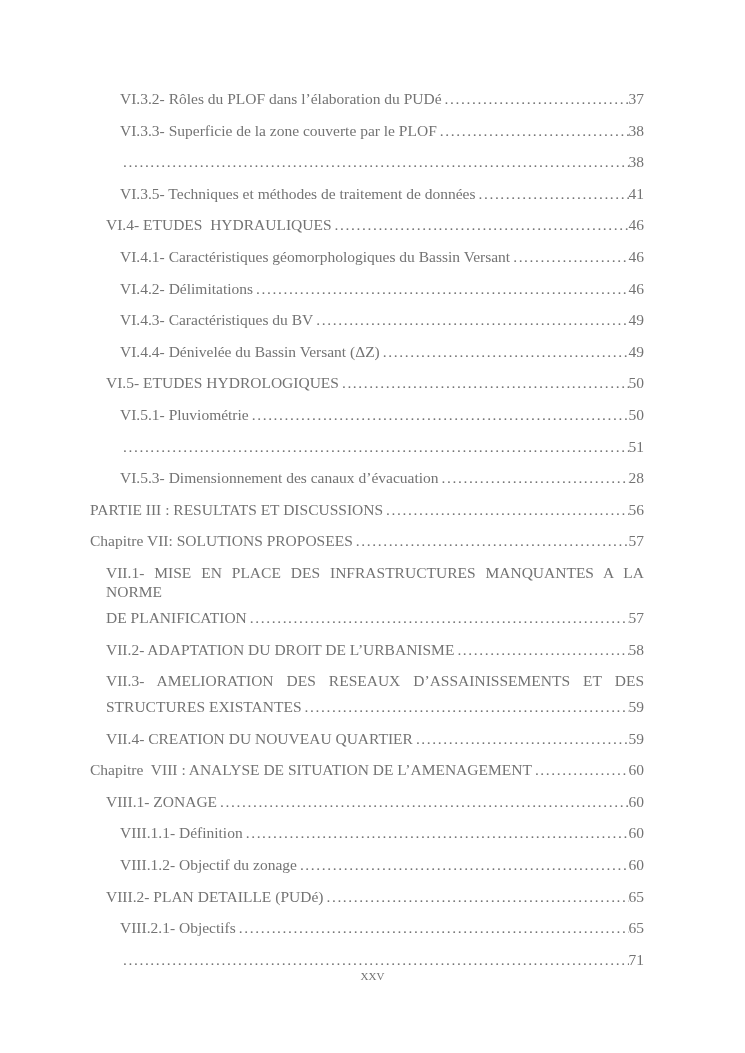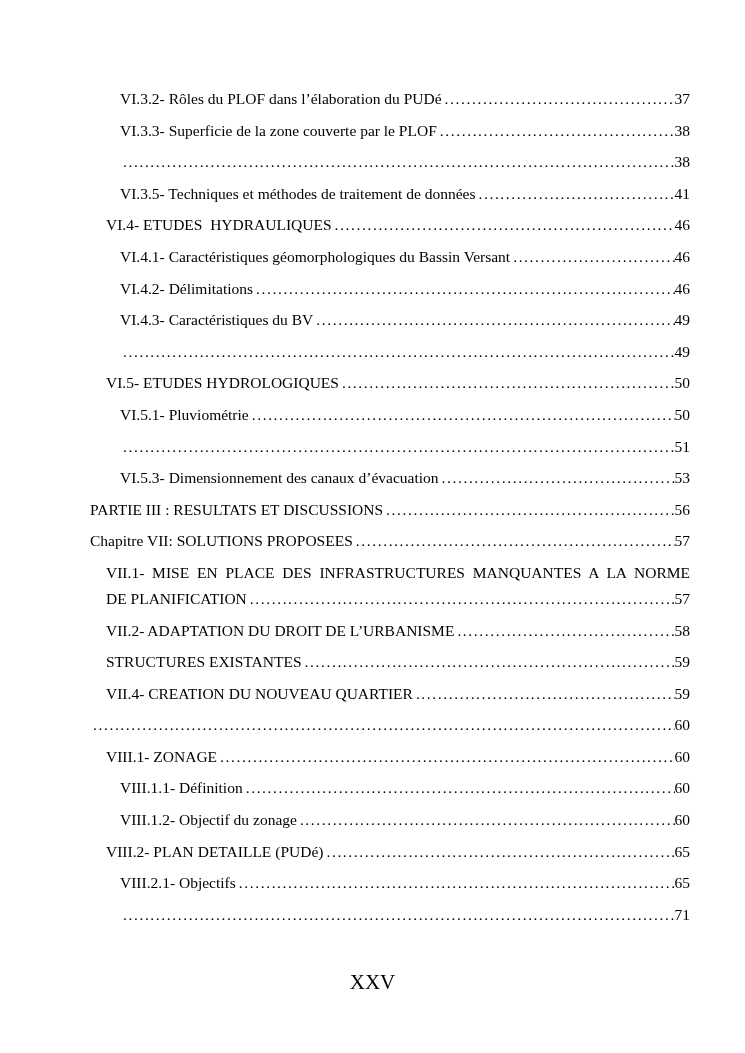--- a/index.html
+++ b/index.html
@@ -6,23 +6,23 @@
     margin: 0;
     padding: 0;
     background: #ffffff;
   }
   .sheet {
     position: relative;
     width: 745px;
     height: 1053px;
     background: #ffffff;
     box-sizing: border-box;
-    padding: 89px 55px 0 90px;
+    padding: 89px 101px 0 90px;
     font-family: "Liberation Serif", "DejaVu Serif", serif;
-    color: #000000;
+    color: #737373;
     overflow: hidden;
   }
   .toc-entry {
     font-size: 15.5px;
     line-height: 19px;
     margin-bottom: 12.6px;
   }
   .toc-entry .row {
     display: flex;
     align-items: baseline;
@@ -54,21 +54,21 @@
     text-align: justify;
     text-align-last: justify;
     margin-bottom: 7px;
   }
   .footer {
     position: absolute;
     left: 0;
     right: 0;
     top: 970px;
     text-align: center;
-    font-size: 21px;
+    font-size: 11px;
   }
 </style>
 </head>
 <body>
 
 <div class="sheet">
   <div class="toc" id="toc-list">
       <div class="toc-entry indent-2">
         <div class="row">
           <span class="title">VI.3.2- Rôles du PLOF dans l’élaboration du PUDé</span>
@@ -119,20 +119,21 @@
       </div>
       <div class="toc-entry indent-2">
         <div class="row">
           <span class="title">VI.4.3- Caractéristiques du BV</span>
           <span class="dots">................................................................................................................................................................................................................................................</span>
           <span class="pagenum">49</span>
         </div>
       </div>
       <div class="toc-entry indent-2">
         <div class="row">
+          <span class="title">VI.4.4- Dénivelée du Bassin Versant (ΔZ)</span>
           <span class="dots">................................................................................................................................................................................................................................................</span>
           <span class="pagenum">49</span>
         </div>
       </div>
       <div class="toc-entry indent-1">
         <div class="row">
           <span class="title">VI.5- ETUDES HYDROLOGIQUES</span>
           <span class="dots">................................................................................................................................................................................................................................................</span>
           <span class="pagenum">50</span>
         </div>
@@ -147,21 +148,21 @@
       <div class="toc-entry indent-2">
         <div class="row">
           <span class="dots">................................................................................................................................................................................................................................................</span>
           <span class="pagenum">51</span>
         </div>
       </div>
       <div class="toc-entry indent-2">
         <div class="row">
           <span class="title">VI.5.3- Dimensionnement des canaux d’évacuation</span>
           <span class="dots">................................................................................................................................................................................................................................................</span>
-          <span class="pagenum">53</span>
+          <span class="pagenum">28</span>
         </div>
       </div>
       <div class="toc-entry indent-0 bold">
         <div class="row">
           <span class="title">PARTIE III : RESULTATS ET DISCUSSIONS</span>
           <span class="dots">................................................................................................................................................................................................................................................</span>
           <span class="pagenum">56</span>
         </div>
       </div>
       <div class="toc-entry indent-0 bold">
@@ -180,35 +181,37 @@
         </div>
       </div>
       <div class="toc-entry indent-1">
         <div class="row">
           <span class="title">VII.2- ADAPTATION DU DROIT DE L’URBANISME</span>
           <span class="dots">................................................................................................................................................................................................................................................</span>
           <span class="pagenum">58</span>
         </div>
       </div>
       <div class="toc-entry indent-1">
+        <div class="line1">VII.3- AMELIORATION DES RESEAUX D’ASSAINISSEMENTS ET DES</div>
         <div class="row">
           <span class="title">STRUCTURES EXISTANTES</span>
           <span class="dots">................................................................................................................................................................................................................................................</span>
           <span class="pagenum">59</span>
         </div>
       </div>
       <div class="toc-entry indent-1">
         <div class="row">
           <span class="title">VII.4- CREATION DU NOUVEAU QUARTIER</span>
           <span class="dots">................................................................................................................................................................................................................................................</span>
           <span class="pagenum">59</span>
         </div>
       </div>
       <div class="toc-entry indent-0 bold">
         <div class="row">
+          <span class="title">Chapitre  VIII : ANALYSE DE SITUATION DE L’AMENAGEMENT</span>
           <span class="dots">................................................................................................................................................................................................................................................</span>
           <span class="pagenum">60</span>
         </div>
       </div>
       <div class="toc-entry indent-1">
         <div class="row">
           <span class="title">VIII.1- ZONAGE</span>
           <span class="dots">................................................................................................................................................................................................................................................</span>
           <span class="pagenum">60</span>
         </div>

